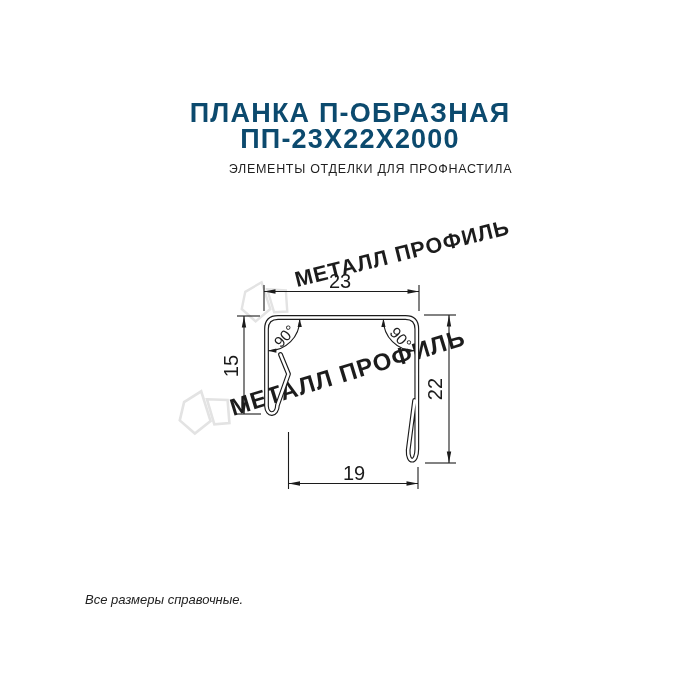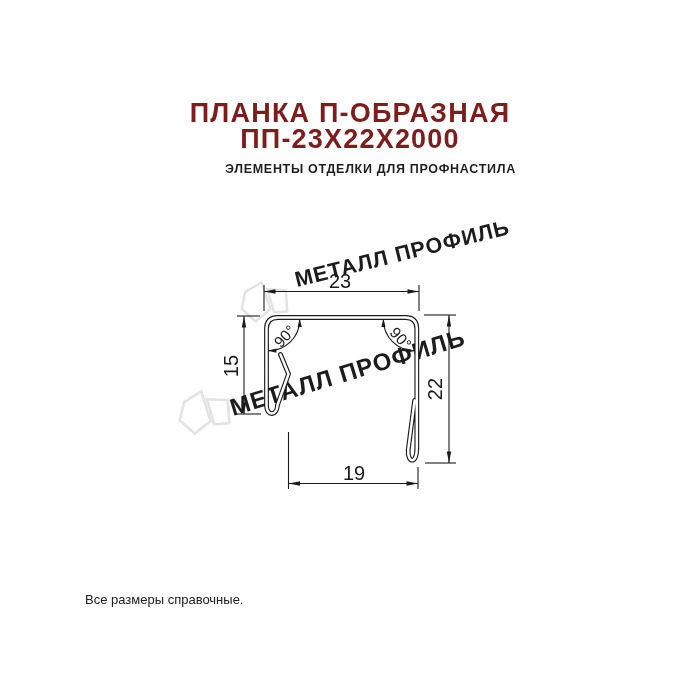--- a/index.html
+++ b/index.html
@@ -13,31 +13,31 @@
     color:#1c1c1c;
   }
   .drawing-svg { position:absolute; left:0; top:0; }
   .title-block {
     position:absolute; top:101px; left:0; right:0;
     text-align:center;
   }
   .title-block h1 {
     font-size:27px; line-height:25.5px;
     font-weight:bold; letter-spacing:1.2px;
-    color:#7f1d1d;
+    color:#0c4a6e;
   }
   .subtitle {
     margin-top:10px;
-    font-size:12.5px; font-weight:bold; letter-spacing:0.7px;
+    font-size:12.5px; font-weight:normal; letter-spacing:0.7px;
     color:#1f1f1f;
     padding-left:41px;
   }
   .footer {
     position:absolute; left:85px; top:592px;
-    font-size:13px; line-height:15.5px; color:#222222;
+    font-size:13px; line-height:15.5px; color:#222222;font-style:italic;
   }
   svg text { font-family:"Liberation Sans", sans-serif; fill:#1c1c1c; }
   .wm-text { font-weight:bold; }
 </style>
 </head>
 <body>
 
 <div class="page">
 
   <svg class="drawing-svg" width="700" height="700" viewBox="0 0 700 700">

